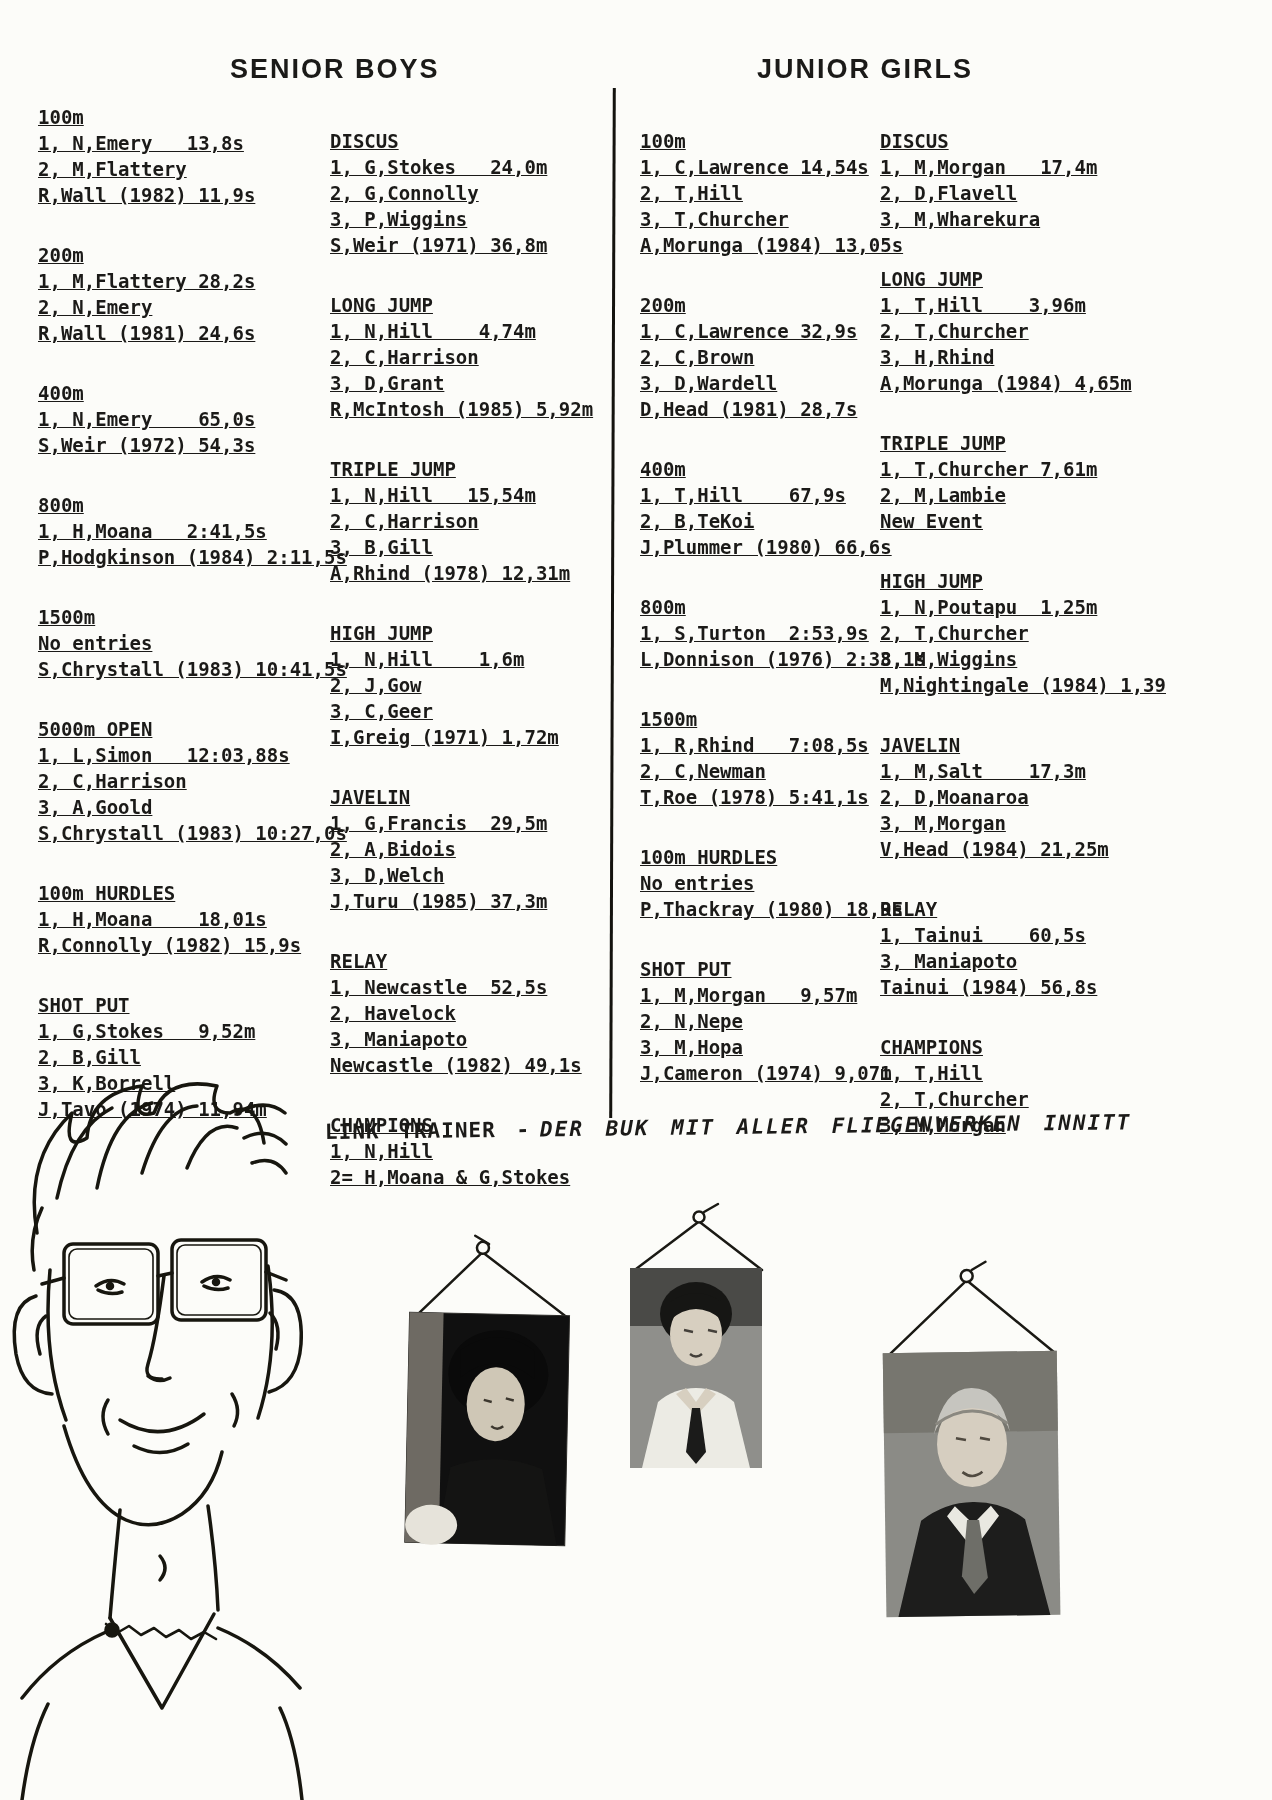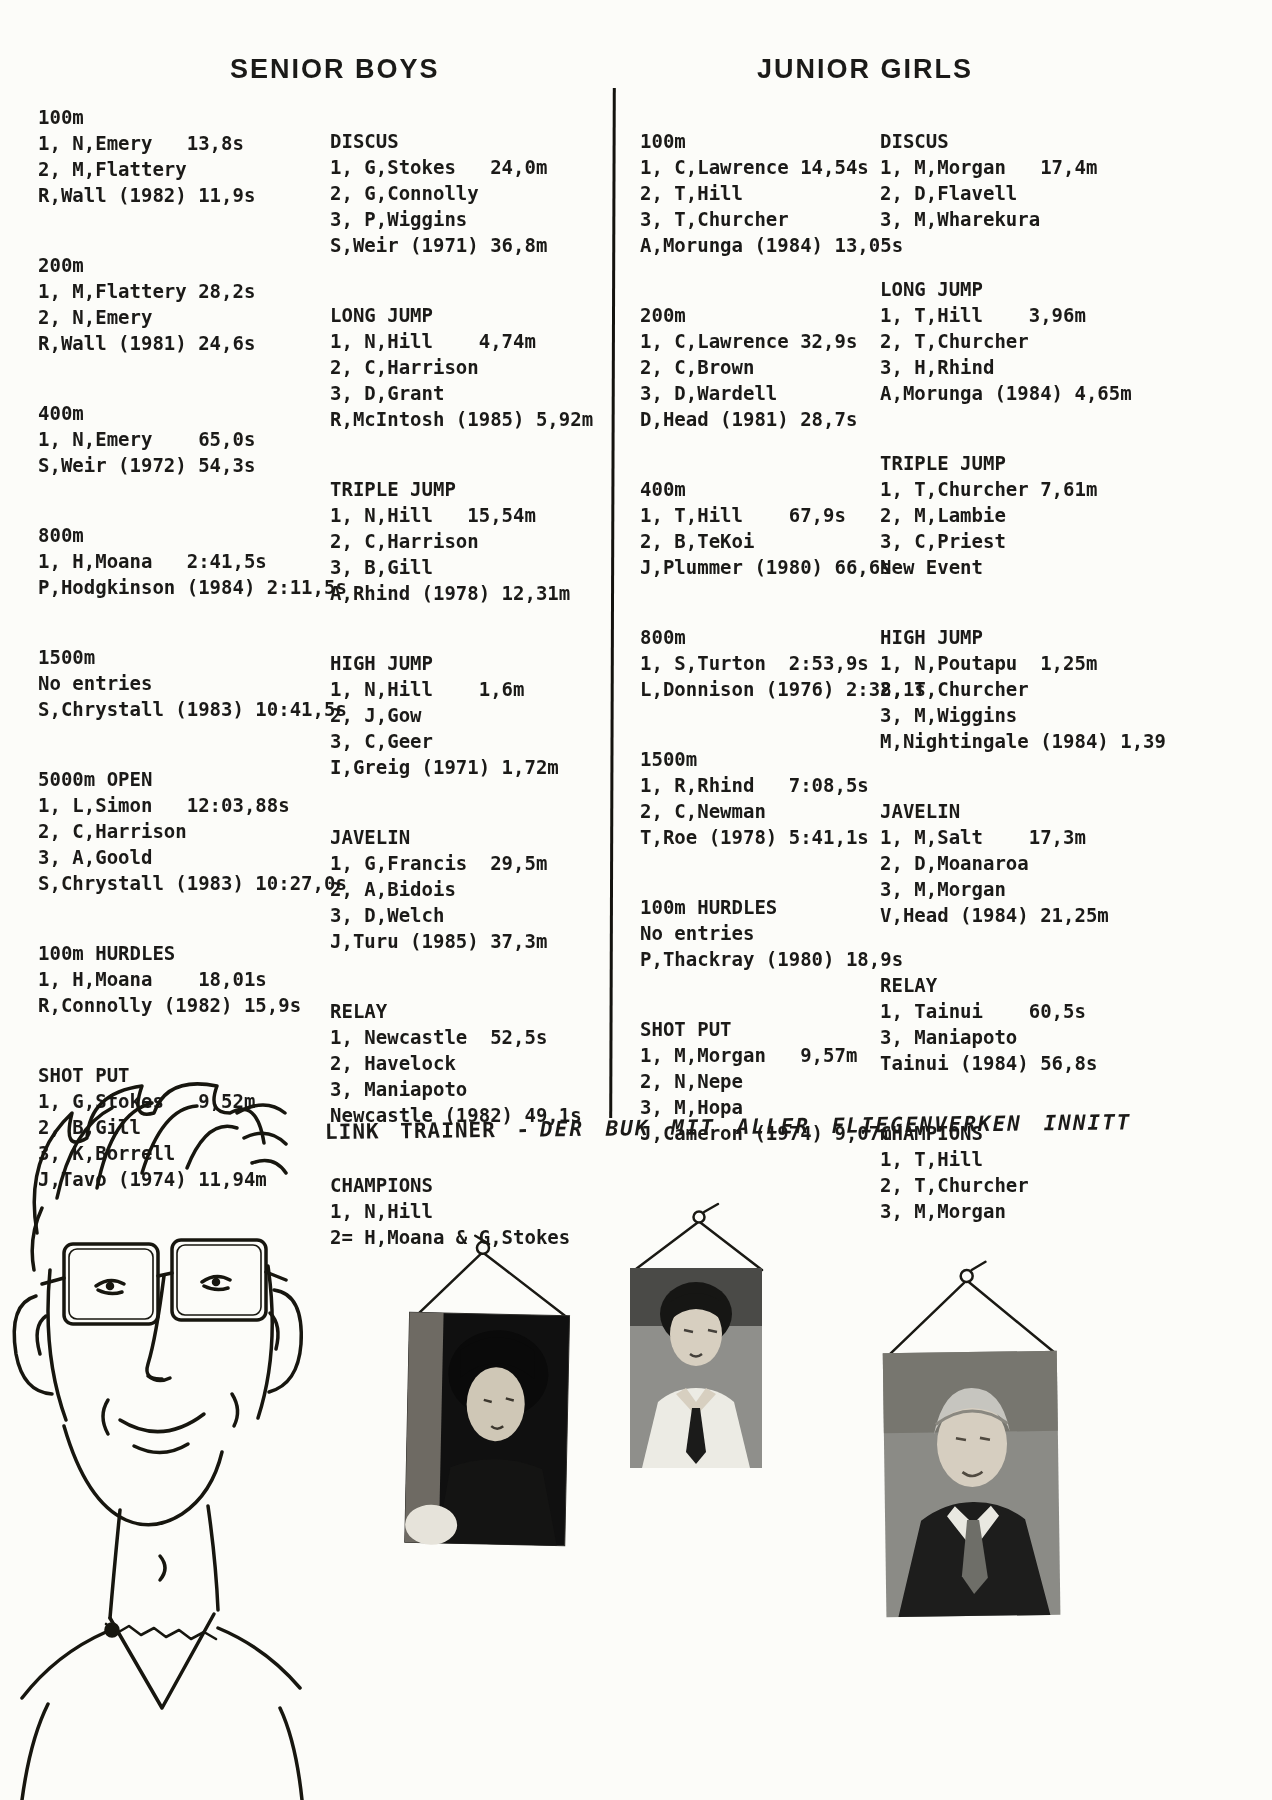--- a/index.html
+++ b/index.html
@@ -2,21 +2,21 @@
 <html><head>
 <meta charset="utf-8">
 <style>
   html,body{margin:0;padding:0;background:#e8e8e4;}
   .page{position:relative;width:1272px;height:1800px;background:#fcfcf9;overflow:hidden;
         font-family:"DejaVu Sans Mono", monospace;color:#1b1a18;}
   .head{position:absolute;font-family:"Liberation Sans", sans-serif;font-weight:bold;
         font-size:27px;letter-spacing:2px;white-space:pre;}
   .divider{position:absolute;left:611px;top:88px;width:3px;height:1030px;background:#14130f;
         transform:rotate(0.2deg);}
-  .col{position:absolute;display:flex;flex-direction:column;gap:44px;}
+  .col{position:absolute;display:flex;flex-direction:column;gap:34px;text-decoration:underline;}
   .event-block{display:block;}
   .event-title{font-size:19px;line-height:26px;font-weight:700;white-space:pre;}
   .event-line{font-size:19px;line-height:26px;font-weight:700;white-space:pre;}
   .caption{position:absolute;left:325px;top:1115px;width:830px;font-size:21px;font-weight:700;
         letter-spacing:1px;word-spacing:7px;white-space:pre;transform:rotate(-0.7deg);}
   .caption em{font-style:italic;letter-spacing:2px;}
   .caption .pfx{margin-right:10px;}
   .art{position:absolute;}
   svg{display:block;}
 </style>
@@ -183,21 +183,20 @@
         <div class="event-title">LONG JUMP</div>
         <div class="event-line">1, T,Hill    3,96m</div>
         <div class="event-line">2, T,Churcher</div>
         <div class="event-line">3, H,Rhind</div>
         <div class="event-line">A,Morunga (1984) 4,65m</div>
       </div>
       <div class="event-block">
         <div class="event-title">TRIPLE JUMP</div>
         <div class="event-line">1, T,Churcher 7,61m</div>
         <div class="event-line">2, M,Lambie</div>
-        <div class="event-line">3, C,Priest</div>
         <div class="event-line">New Event</div>
       </div>
       <div class="event-block">
         <div class="event-title">HIGH JUMP</div>
         <div class="event-line">1, N,Poutapu  1,25m</div>
         <div class="event-line">2, T,Churcher</div>
         <div class="event-line">3, M,Wiggins</div>
         <div class="event-line">M,Nightingale (1984) 1,39</div>
       </div>
       <div class="event-block">

